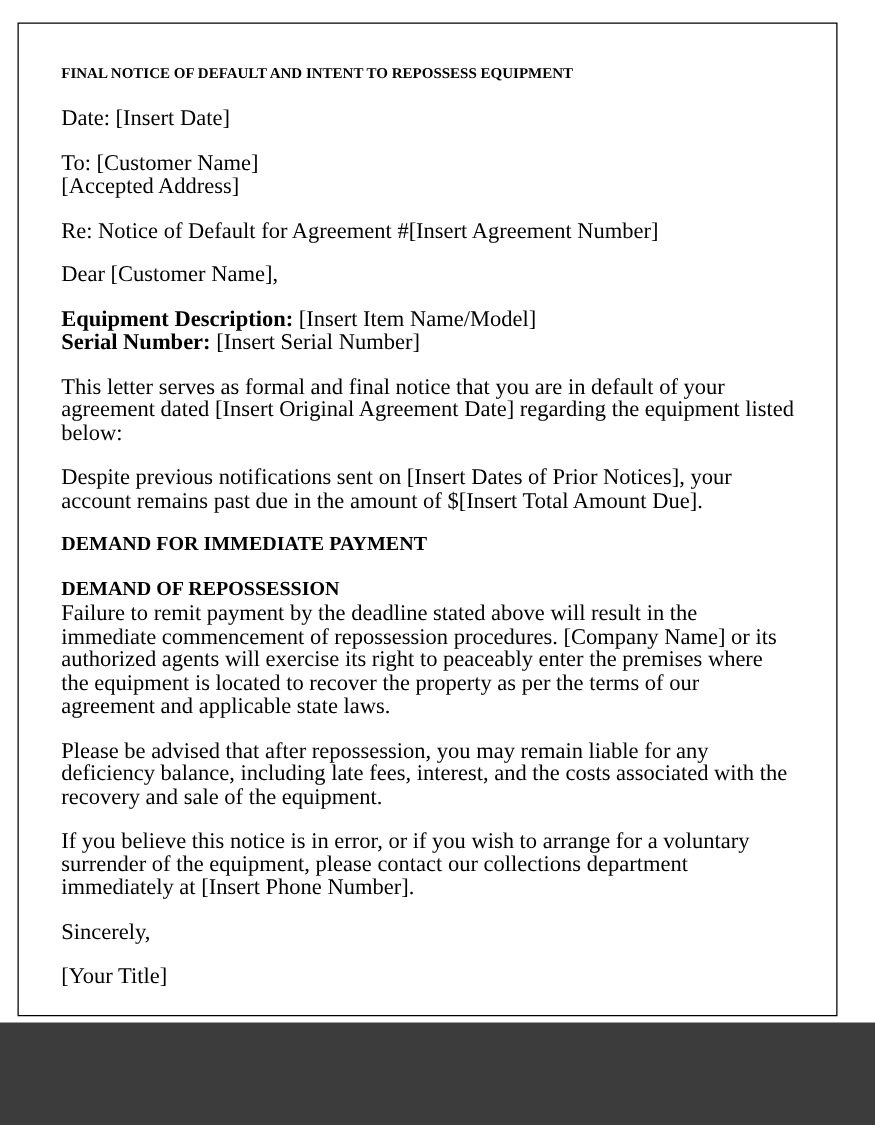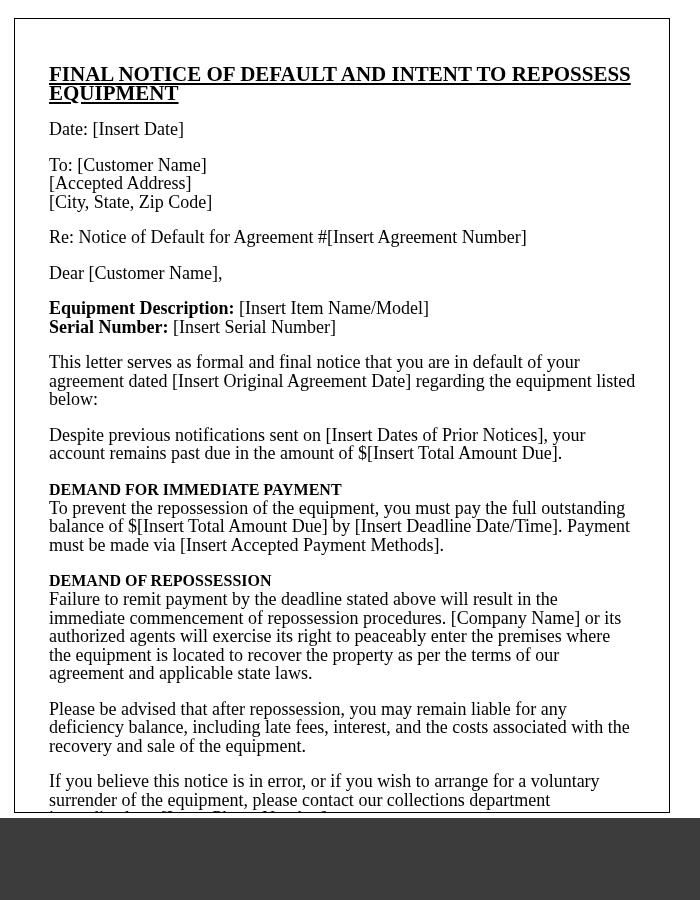--- a/index.html
+++ b/index.html
@@ -23,25 +23,24 @@
     left: 14px;
     top: 18px;
     width: 656px;
     height: 795px;
     border: 1px solid #000;
     background: #ffffff;
     overflow: hidden;
     padding: 30px 33px 0 34px;
   }
   .letter-frame h1 {
-    font-size: 21px;
+    font-size: 12px;
     line-height: 19px;
     font-weight: bold;
-    margin: 16px 0 17px 0;
-    text-decoration: underline;
+    margin: 0 0 17px 0;
   }
   .para {
     font-size: 18px;
     line-height: 18.5px;
     margin: 0 0 17px 0;
   }
   .line { display: block; }
   .section { margin: 0 0 17px 0; }
   .section h2 {
     font-size: 16px;
@@ -63,39 +62,37 @@
 <div class="paper">
   <div class="letter-frame">
 
     <h1>FINAL NOTICE OF DEFAULT AND INTENT TO REPOSSESS EQUIPMENT</h1>
 
     <p class="para">Date: [Insert Date]</p>
 
     <p class="para">
       <span class="line">To: [Customer Name]</span>
       <span class="line">[Accepted Address]</span>
-      <span class="line">[City, State, Zip Code]</span>
     </p>
 
     <p class="para">Re: Notice of Default for Agreement #[Insert Agreement Number]</p>
 
     <p class="para">Dear [Customer Name],</p>
 
     <p class="para">
       <span class="line"><span class="bold-label">Equipment Description:</span> <span>[Insert Item Name/Model]</span></span>
       <span class="line"><span class="bold-label">Serial Number:</span> <span>[Insert Serial Number]</span></span>
     </p>
 
     <p class="para">This letter serves as formal and final notice that you are in default of your agreement dated [Insert Original Agreement Date] regarding the equipment listed below:</p>
 
     <p class="para">Despite previous notifications sent on [Insert Dates of Prior Notices], your account remains past due in the amount of $[Insert Total Amount Due].</p>
 
     <div class="section">
       <h2>DEMAND FOR IMMEDIATE PAYMENT</h2>
-      <p class="para">To prevent the repossession of the equipment, you must pay the full outstanding balance of $[Insert Total Amount Due] by [Insert Deadline Date/Time]. Payment must be made via [Insert Accepted Payment Methods].</p>
     </div>
 
     <div class="section">
       <h2>DEMAND OF REPOSSESSION</h2>
       <p class="para">Failure to remit payment by the deadline stated above will result in the immediate commencement of repossession procedures. [Company Name] or its authorized agents will exercise its right to peaceably enter the premises where the equipment is located to recover the property as per the terms of our agreement and applicable state laws.</p>
     </div>
 
     <p class="para">Please be advised that after repossession, you may remain liable for any deficiency balance, including late fees, interest, and the costs associated with the recovery and sale of the equipment.</p>
 
     <p class="para">If you believe this notice is in error, or if you wish to arrange for a voluntary surrender of the equipment, please contact our collections department immediately at [Insert Phone Number].</p>

